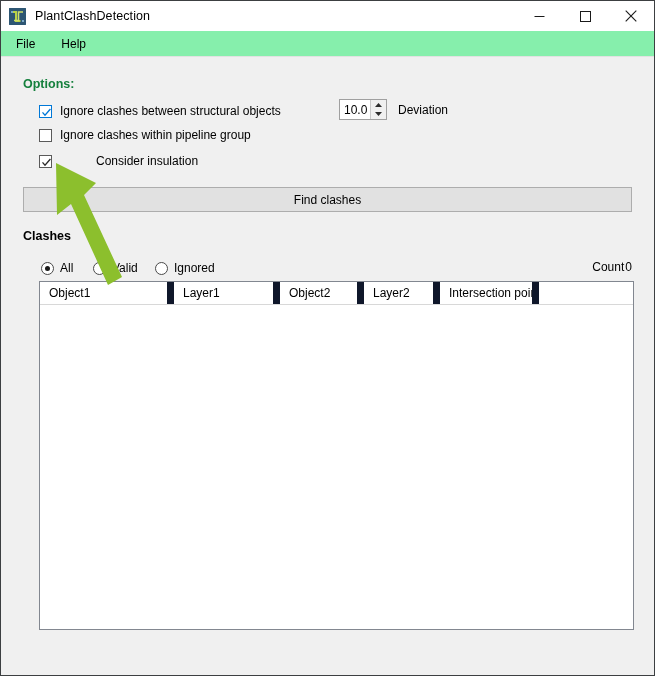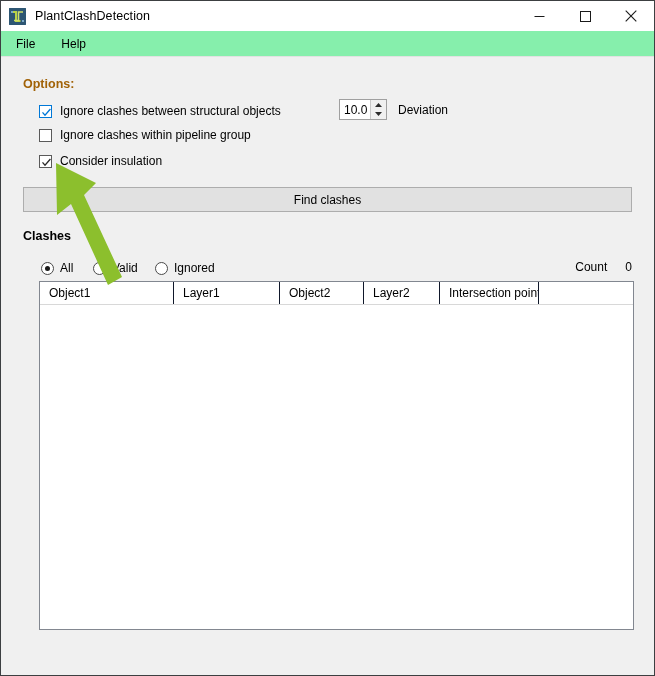--- a/index.html
+++ b/index.html
@@ -96,33 +96,33 @@
     width: 653px;
     height: 595px;
     background: #f0f0f0;
   }
 
   #options-label {
     position: absolute;
     left: 22px; top: 20px;
     font-size: 12.5px;
     font-weight: bold;
-    color: #a16207;
+    color: #15803d;
   }
 
   
   .cbrow {
     position: absolute;
     display: flex;
     align-items: center;
     height: 18px;
   }
   #cbrow-1 { left: 38px; top: 45px; }
   #cbrow-2 { left: 38px; top: 69px; }
-  #cbrow-3 { left: 38px; top: 95px; }
+  #cbrow-3 { left: 38px; top: 95px; gap: 36px; }
 
   .cbox {
     width: 13px;
     height: 13px;
     box-sizing: border-box;
     background: #ffffff;
     border: 1px solid #5a5a5a;
     position: relative;
     flex: none;
     margin-right: 8px;
@@ -245,42 +245,42 @@
   }
 
   #count-group {
     position: absolute;
     right: 22px; top: 203px;
     display: flex;
     align-items: center;
     font-size: 12px;
     color: #000;
   }
-  #count-label { margin-right: 18px; }
+  #count-label { margin-right: 1px; }
 
   
   #clash-list {
     position: absolute;
     left: 38px; top: 224px;
     width: 595px;
     height: 349px;
     box-sizing: border-box;
     border: 1px solid #828790;
     background: #ffffff;
     overflow: hidden;
   }
   #clash-list-header {
     display: flex;
     height: 22px;
     background: #ffffff;
     border-bottom: 1px solid #d8d8d8;
   }
   .col-head {
     box-sizing: border-box;
-    border-right: 1px solid #0f172a;
+    border-right: 7px solid #0f172a;
     display: flex;
     align-items: center;
     padding-left: 9px;
     font-size: 12px;
     color: #000;
     white-space: nowrap;
     overflow: hidden;
     height: 22px;
   }
   .col-head.filler {

